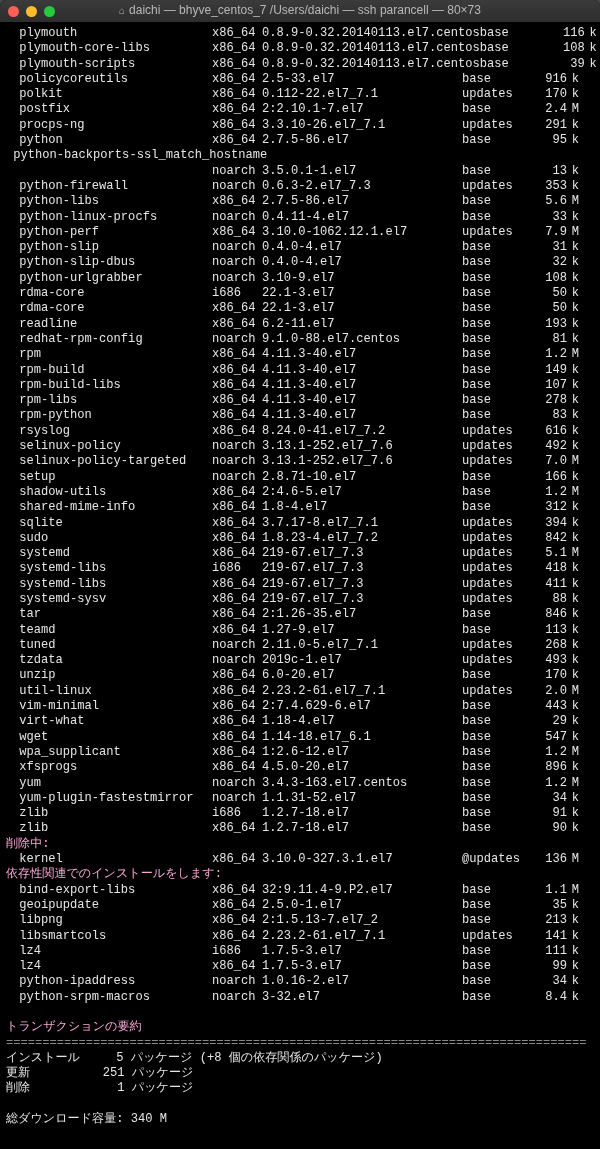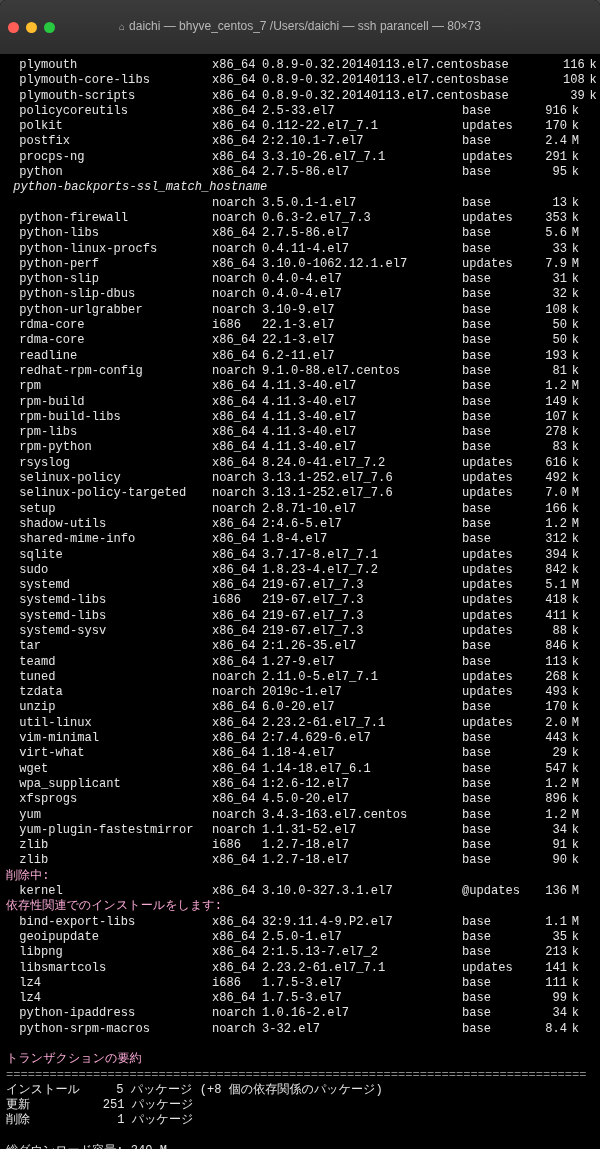--- a/index.html
+++ b/index.html
@@ -1,27 +1,27 @@
 <!DOCTYPE html>
 <html><head>
 <meta charset="utf-8">
 <style>
 html,body{margin:0;padding:0;background:#555;}
 .window{width:600px;height:1149px;background:#000;font-family:Menlo,"Courier New",monospace;font-size:12.1px;line-height:15.3px;color:#e6e6e6;overflow:hidden;box-shadow:0 0 8px rgba(0,0,0,.5);border-radius:6px 6px 0 0;}
-.titlebar{height:22px;background:linear-gradient(#3b3b3b,#2d2d2d);display:flex;align-items:center;padding:16px 8px;position:relative;}
+.titlebar{height:22px;background:linear-gradient(#3b3b3b,#2d2d2d);display:flex;align-items:center;padding:0 8px;position:relative;}
 .traffic{display:flex;gap:7px;}
 .dot{width:11px;height:11px;border-radius:50%;}
 .dot.r{background:#ff5f57;}
 .dot.y{background:#febc2e;}
 .dot.g{background:#28c840;}
 .title{position:absolute;left:0;right:0;text-align:center;font-family:-apple-system,Helvetica,Arial,sans-serif;font-size:12px;color:#b8b8b8;}
 .home-icon{display:inline-block;margin-right:4px;font-size:10px;}
 .term{padding:4px 6px 0;white-space:pre;}
 .row{display:flex;}
-.c-pkg-wide{flex:1 1 auto;font-style:italic;}
+.c-pkg-wide{flex:1 1 auto;}
 .c-arch{flex:0 0 50px;}
 .c-ver{flex:0 0 200px;}
 .c-repo{flex:0 0 65px;}
 .c-size{flex:0 0 40px;text-align:right;}
 .c-unit{flex:0 0 12px;text-align:right;}
 .c-pkg2{flex:0 0 200px;padding-left:6px;}
 .section-label{color:#f9a8d4;}
 .divider{color:#888;letter-spacing:0;}
 .promptline{display:flex;align-items:center;margin-top:36px;}
 .cursor{display:inline-block;width:7px;height:13px;background:#9a9a9a;margin-left:2px;}

